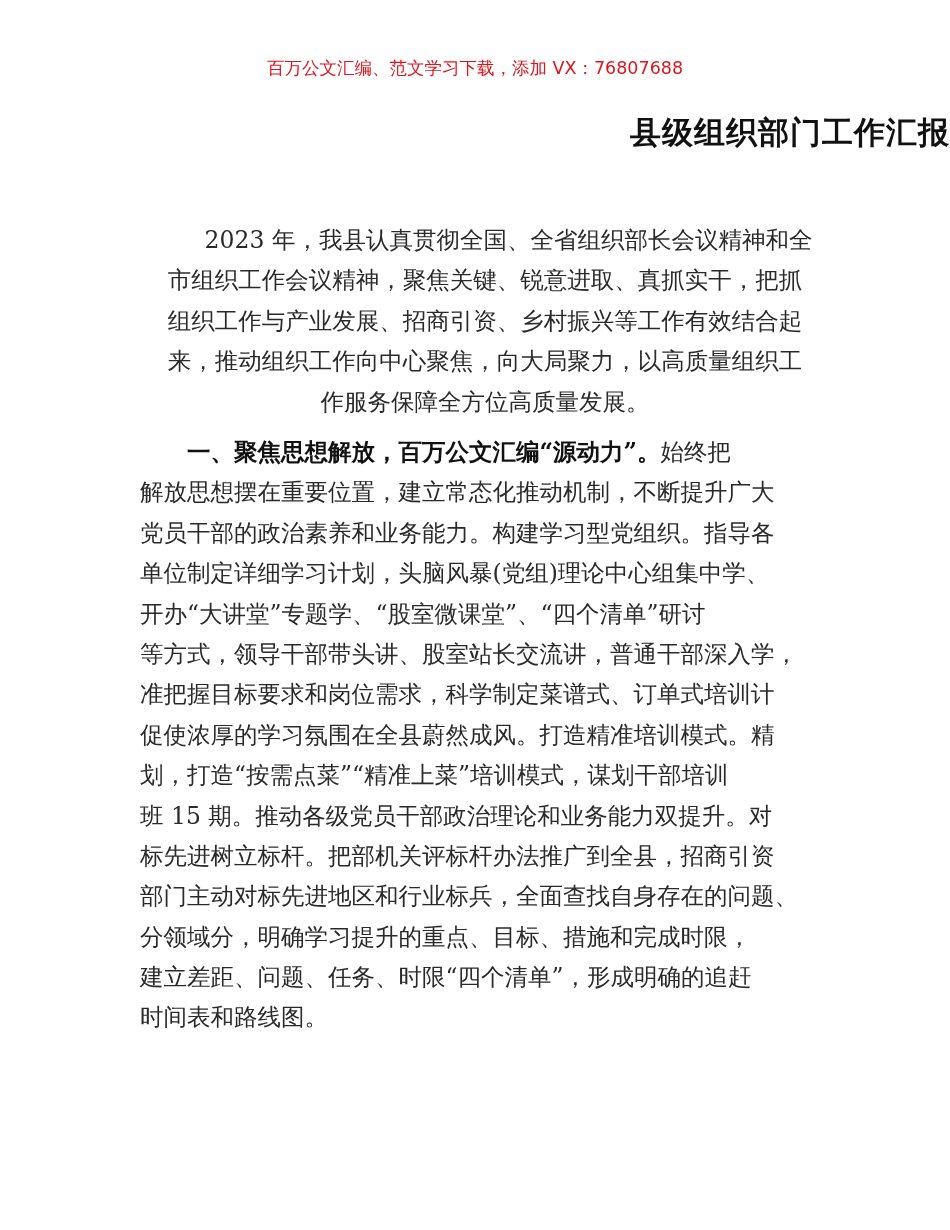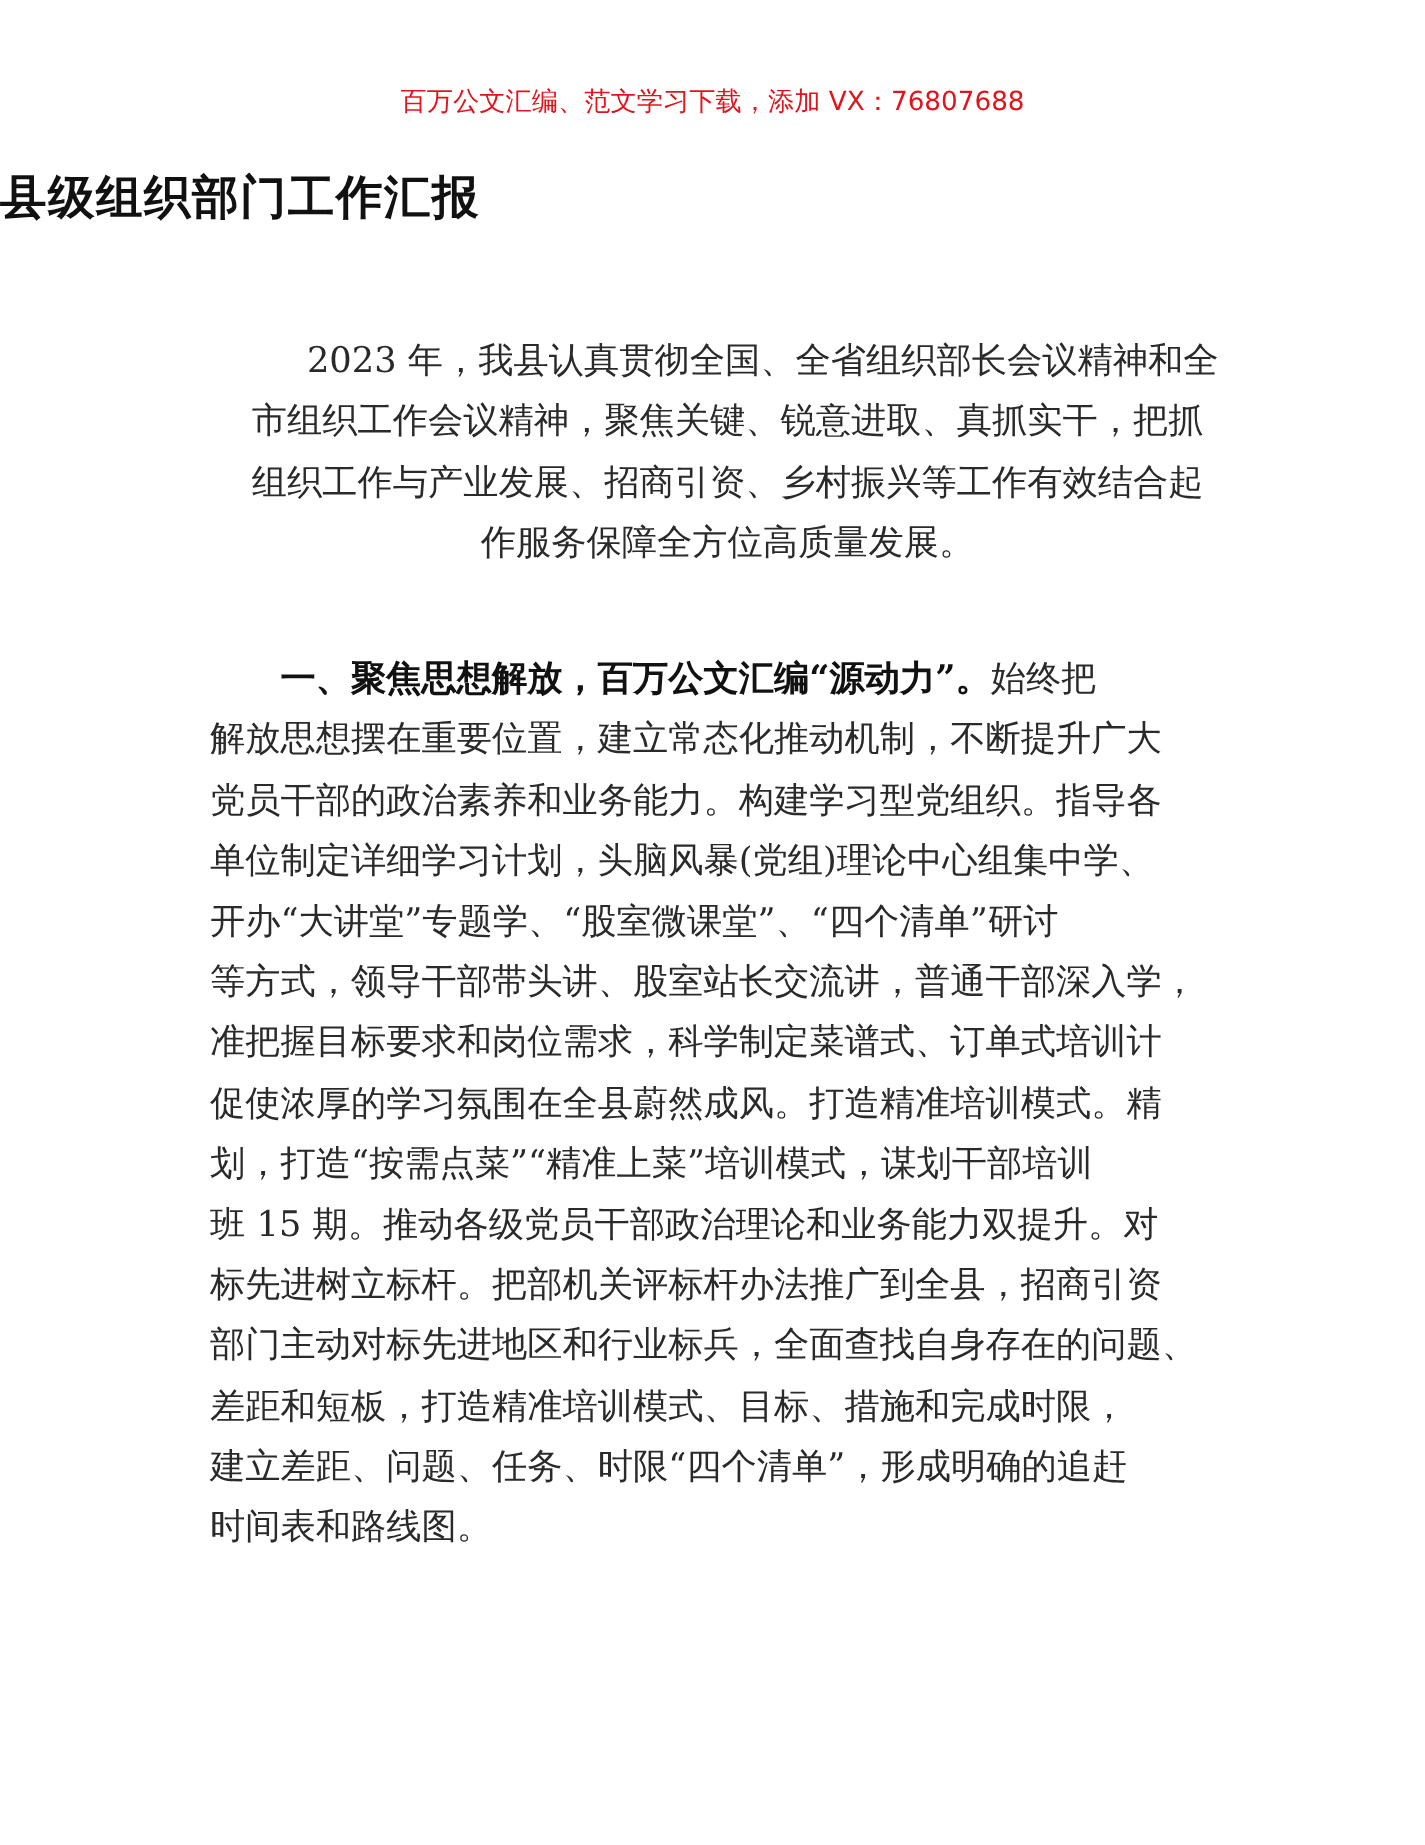--- a/index.html
+++ b/index.html
@@ -4,21 +4,21 @@
 <style>
   html, body { margin: 0; padding: 0; background: #ffffff; }
   body { width: 950px; height: 1230px; position: relative; overflow: hidden; }
   .page { position: absolute; left: 0; top: 0; width: 950px; height: 1150px; background: #ffffff; text-decoration: underline; }
   .watermark {
     position: absolute; left: 0; top: 56px; width: 950px; text-align: center;
     font-family: "DejaVu Sans", sans-serif; font-size: 17.5px; color: #e0141c; letter-spacing: 0px;
     line-height: 24px;
   }
   .doc-title {
-    position: absolute; left: 0; top: 112px; width: 950px; text-align: left;
+    position: absolute; left: 0; top: 112px; width: 950px; text-align: right;
     font-family: "DejaVu Sans", sans-serif; font-weight: bold; font-size: 31px; color: #111111;
     letter-spacing: 1px; line-height: 40px;
   }
   .body-text {
     position: absolute; left: 140px; width: 690px;
     font-family: "DejaVu Serif", serif; font-size: 23.5px; color: #2a2a2a;
     line-height: 40.4px;
   }
   .line { display: block; white-space: nowrap; height: 40.4px; }
   .indent { padding-left: 47px; }
@@ -32,34 +32,35 @@
 <div class="page">
 
   <div class="watermark">百万公文汇编、范文学习下载，添加 VX：76807688</div>
 
   <div class="doc-title">县级组织部门工作汇报</div>
 
   <div class="body-text" id="para1">
     <span class="line indent">2023 年，我县认真贯彻全国、全省组织部长会议精神和全</span>
     <span class="line">市组织工作会议精神，聚焦关键、锐意进取、真抓实干，把抓</span>
     <span class="line">组织工作与产业发展、招商引资、乡村振兴等工作有效结合起</span>
+    <span class="line">来，推动组织工作向中心聚焦，向大局聚力，以高质量组织工</span>
     <span class="line">作服务保障全方位高质量发展。</span>
   </div>
 
   <div class="body-text" id="para2">
     <span class="line indent"><span class="bold">一、聚焦思想解放，百万公文汇编“源动力”。</span><span>始终把</span></span>
     <span class="line">解放思想摆在重要位置，建立常态化推动机制，不断提升广大</span>
     <span class="line">党员干部的政治素养和业务能力。构建学习型党组织。指导各</span>
     <span class="line">单位制定详细学习计划，头脑风暴(党组)理论中心组集中学、</span>
     <span class="line">开办“大讲堂”专题学、“股室微课堂”、“四个清单”研讨</span>
     <span class="line">等方式，领导干部带头讲、股室站长交流讲，普通干部深入学，</span>
     <span class="line">准把握目标要求和岗位需求，科学制定菜谱式、订单式培训计</span>
     <span class="line">促使浓厚的学习氛围在全县蔚然成风。打造精准培训模式。精</span>
     <span class="line">划，打造“按需点菜”“精准上菜”培训模式，谋划干部培训</span>
     <span class="line">班 15 期。推动各级党员干部政治理论和业务能力双提升。对</span>
     <span class="line">标先进树立标杆。把部机关评标杆办法推广到全县，招商引资</span>
     <span class="line">部门主动对标先进地区和行业标兵，全面查找自身存在的问题、</span>
-    <span class="line">差距和短板，打造精准培训模式、目标、措施和完成时限，</span>
+    <span class="line">分领域分，明确学习提升的重点、目标、措施和完成时限，</span>
     <span class="line">建立差距、问题、任务、时限“四个清单”，形成明确的追赶</span>
     <span class="line">时间表和路线图。</span>
   </div>
 
 </div>
 
 </body></html>

